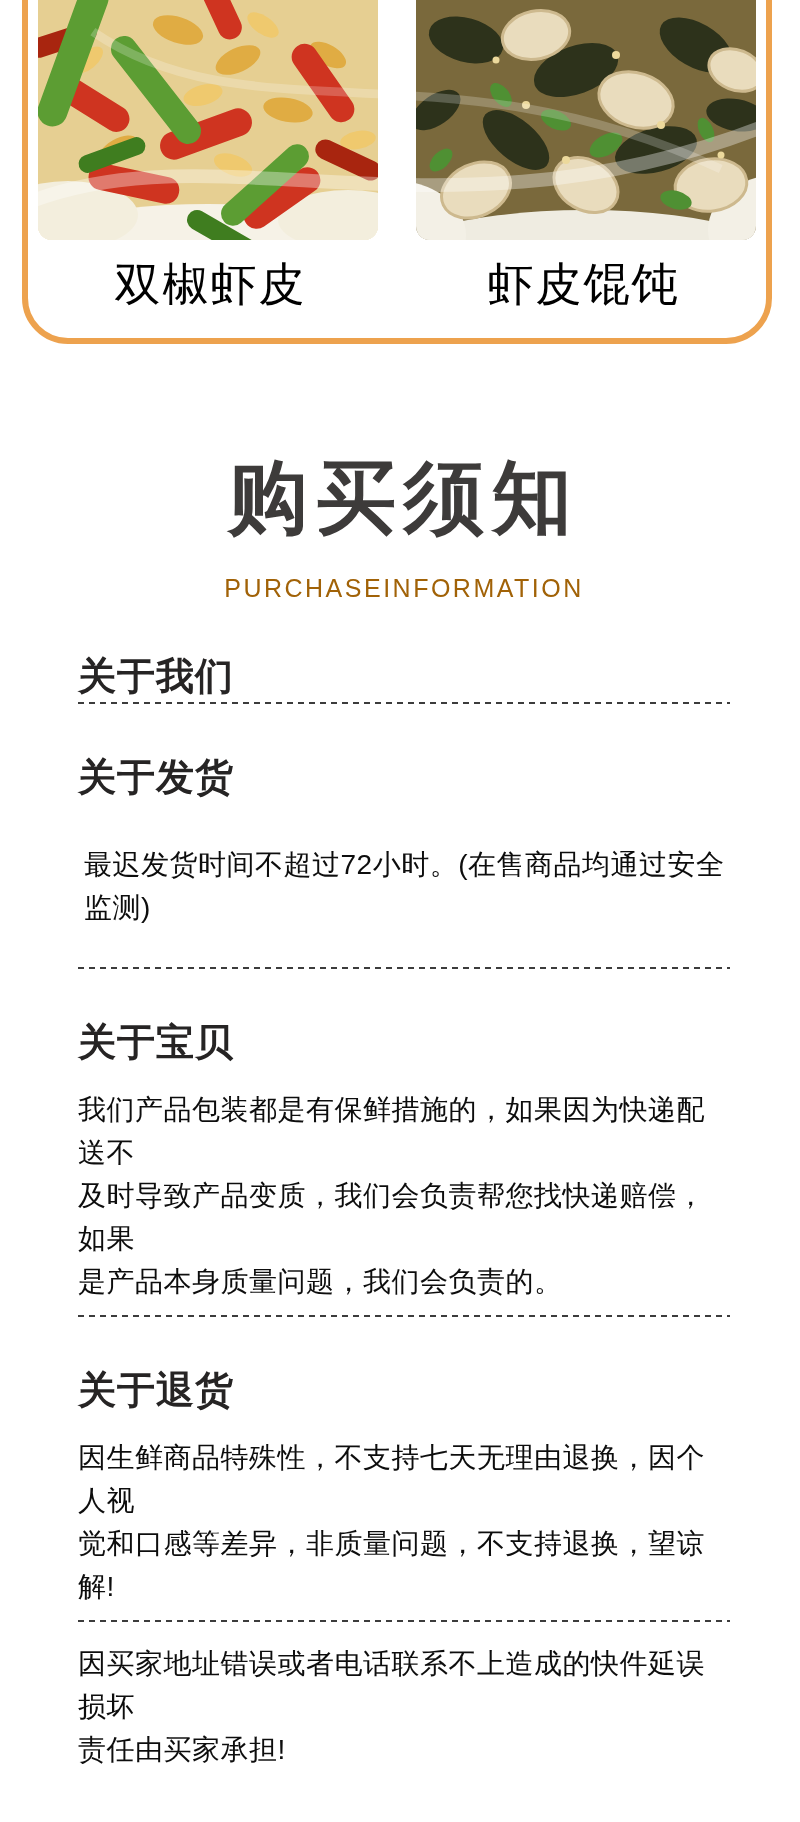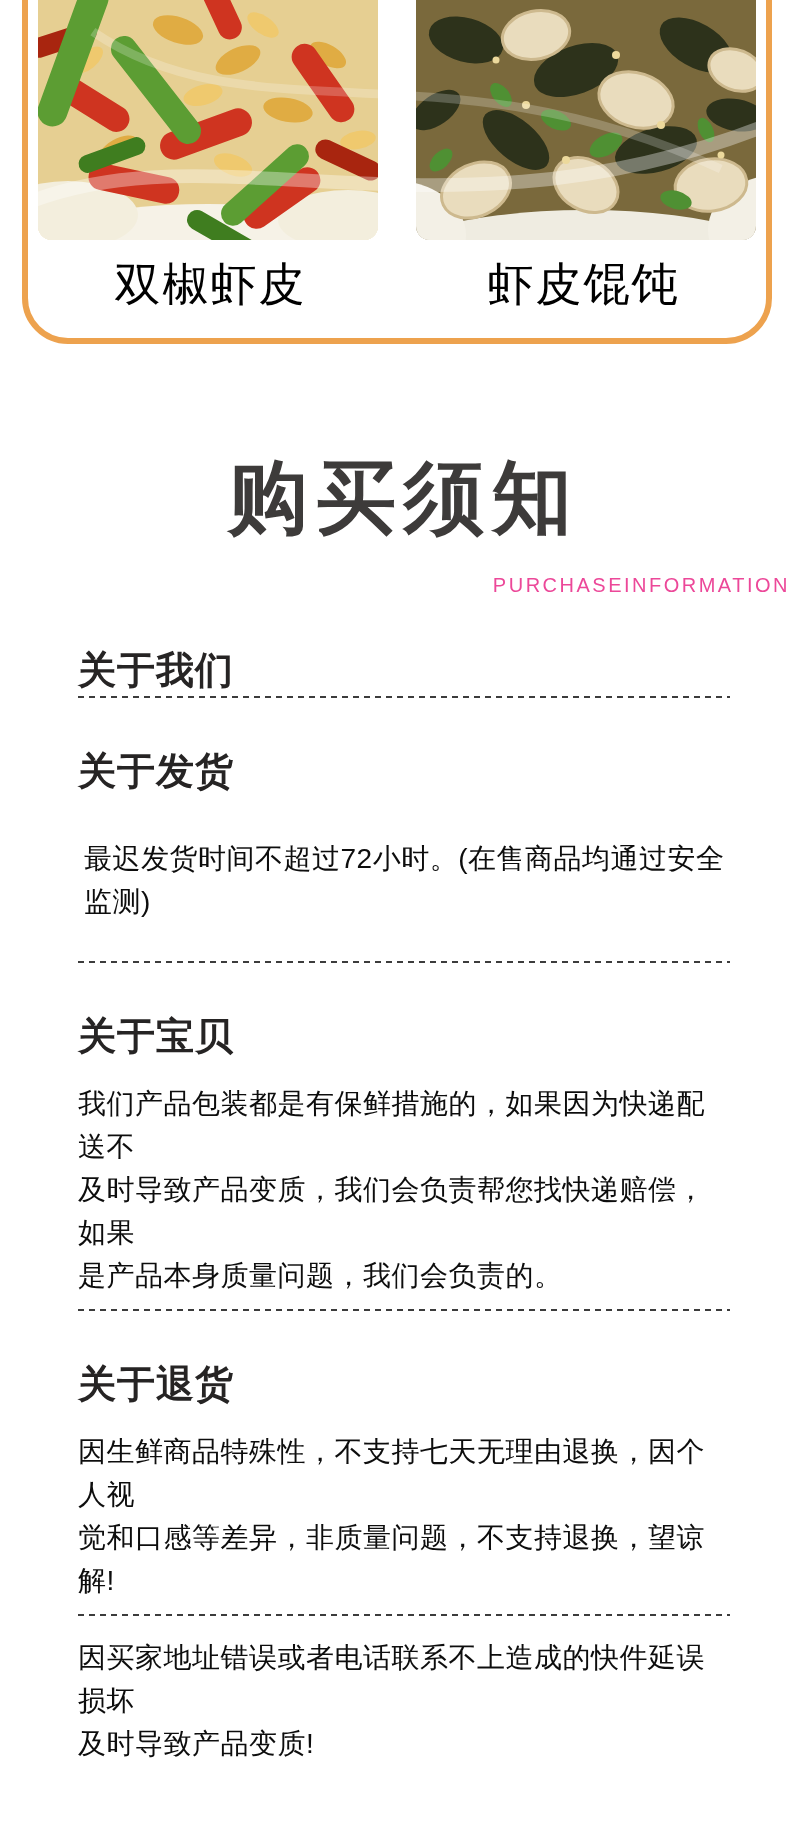--- a/index.html
+++ b/index.html
@@ -43,24 +43,24 @@
   .page-title {
     margin-top:112px;
     text-align:center;
     font-size:80px; font-weight:700;
     letter-spacing:8px;
     color:#3d3b3a;
     line-height:1.15;
   }
   .page-subtitle {
     margin-top:30px;
-    text-align:right;
-    font-size:20px;
+    text-align:center;
+    font-size:25px;
     letter-spacing:2.5px;
-    color:#ec4899;
+    color:#a16207;
   }
   .sections { padding:0 60px; }
   .section-title {
     margin-top:48px;
     font-size:38px; font-weight:700;
     color:#262424;
     letter-spacing:1px;
   }
   .section-body {
     margin:20px 0 12px 0;
@@ -216,17 +216,17 @@
 
     <div>
       <div class="section-title">关于退货</div>
       <div class="section-body">因生鲜商品特殊性，不支持七天无理由退换，因个人视
 觉和口感等差异，非质量问题，不支持退换，望谅解!</div>
     </div>
     <div class="dashed-divider"></div>
 
     <div>
       <div class="section-body">因买家地址错误或者电话联系不上造成的快件延误损坏
-及时导致产品变质!</div>
+责任由买家承担!</div>
     </div>
 
   </div>
 </div>
 
 </body></html>

